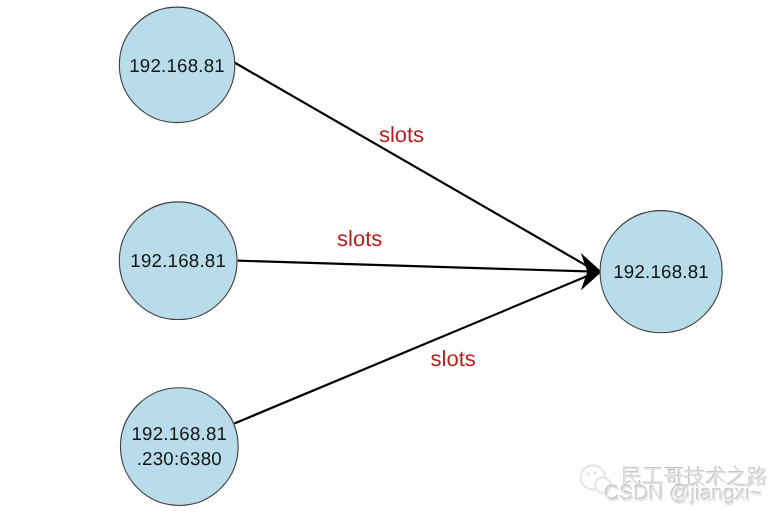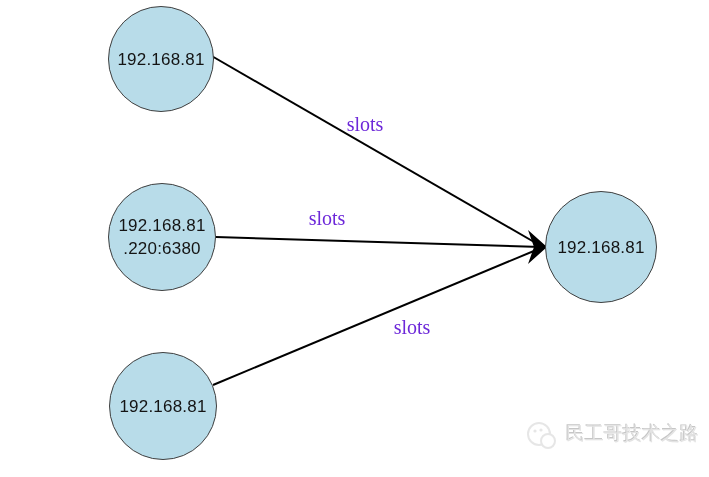--- a/index.html
+++ b/index.html
@@ -32,24 +32,23 @@
     justify-content: center;
     text-align: center;
     color: #141414;
     font-size: 17px;
     line-height: 23px;
     letter-spacing: 0.2px;
   }
   .edge-label {
     position: absolute;
     transform: translate(-50%, -50%);
-    color: #6d28d9;
+    color: #b91c1c;
     font-size: 20px;
     white-space: nowrap;
-    font-family: Liberation Serif, serif;
   }
   .watermark {
     position: absolute;
     right: 0;
     bottom: 6px;
     width: 185px;
     height: 52px;
     pointer-events: none;
   }
   .wm-text {
@@ -79,38 +78,39 @@
     <line x1="213" y1="385" x2="541" y2="248" stroke="#000000" stroke-width="2"></line>
     <polygon points="547,247 528,230 534,247 528,264" fill="#000000"></polygon>
   </svg>
 
   <div class="node" style="left:108px; top:6px;   width:106px; height:106px;">
     <span>192.168.81</span>
   </div>
 
   <div class="node" style="left:108px; top:183px; width:108px; height:108px;">
     <span>192.168.81</span>
-    <span>.220:6380</span>
   </div>
 
   <div class="node" style="left:109px; top:352px; width:108px; height:108px;">
     <span>192.168.81</span>
+    <span>.230:6380</span>
   </div>
 
   <div class="node" style="left:545px; top:191px; width:112px; height:112px;">
     <span>192.168.81</span>
   </div>
 
   <div class="edge-label" style="left:365px; top:124px;">slots</div>
   <div class="edge-label" style="left:327px; top:218px;">slots</div>
   <div class="edge-label" style="left:412px; top:327px;">slots</div>
 
   <div class="watermark">
     <svg class="wm-logo" width="40" height="36" viewBox="0 0 40 36">
       <circle cx="15" cy="15" r="11" fill="none" stroke="#d2d2d2" stroke-width="2"></circle>
       <circle cx="24" cy="22" r="7" fill="#ffffff" stroke="#d2d2d2" stroke-width="2"></circle>
       <circle cx="11" cy="12" r="1.6" fill="#d2d2d2"></circle>
       <circle cx="17" cy="11" r="1.6" fill="#d2d2d2"></circle>
     </svg>
     <div class="wm-text wm-brand">民工哥技术之路</div>
+    <div class="wm-text wm-handle">CSDN @jiangxi~</div>
   </div>
 
 </div>
 
 </body></html>

